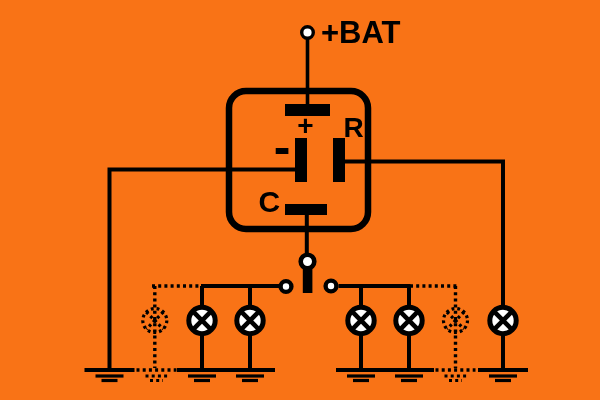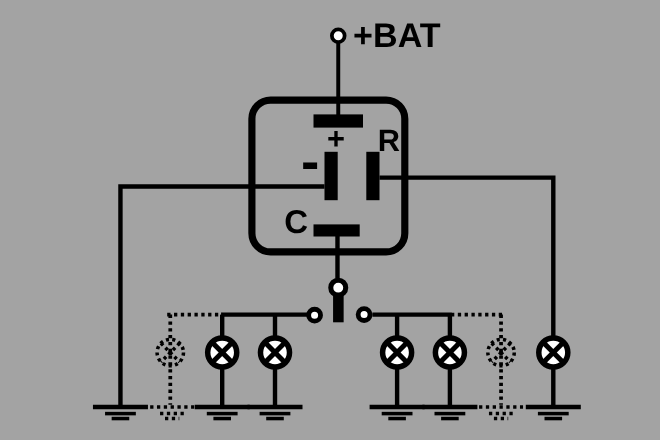--- a/index.html
+++ b/index.html
@@ -1,18 +1,18 @@
 <!DOCTYPE html>
 <html><head>
 <meta charset="utf-8">
 <style>
   html, body { margin: 0; padding: 0; background: #ffffff; }
   .canvas {
     width: 600px; height: 400px;
-    background: #a3a3a3;
+    background: #f97316;
     position: relative;
     overflow: hidden;
   }
   svg { display: block; }
   .lbl {
     font-family: "Liberation Sans", sans-serif;
     font-weight: bold;
     fill: #000000;
   }
 </style>

